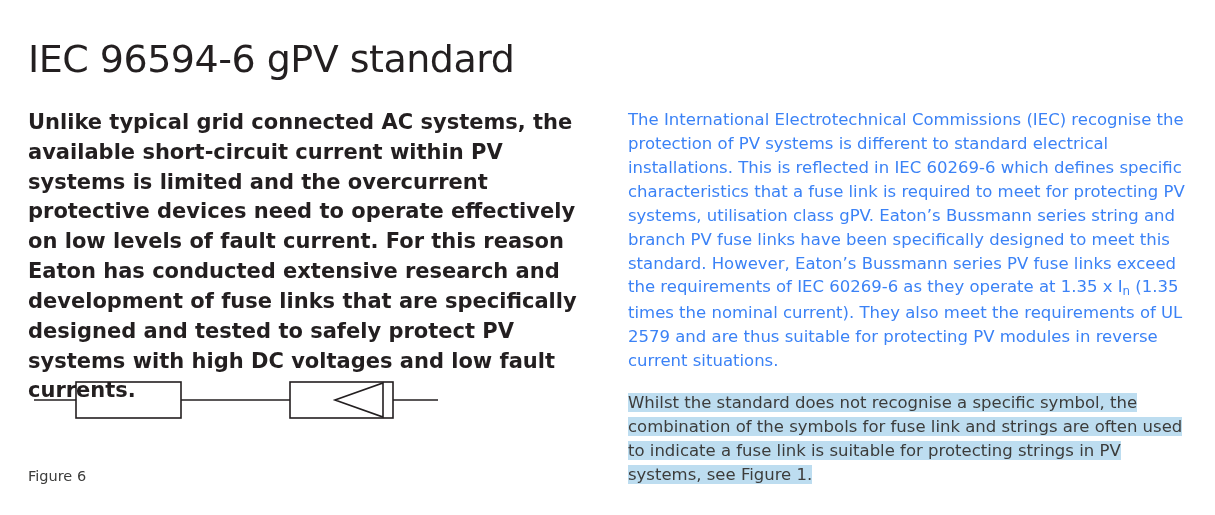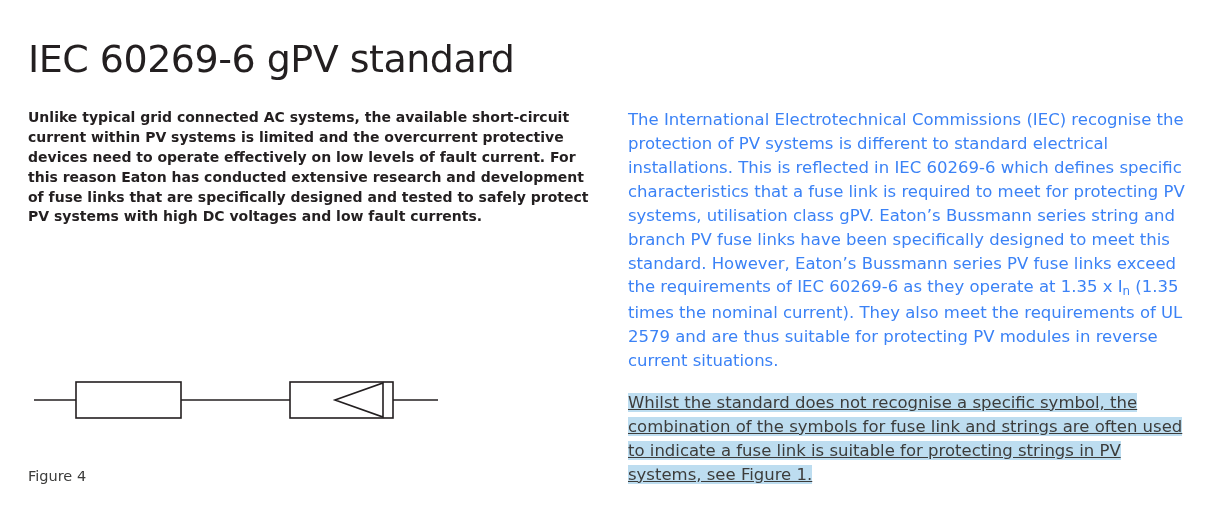--- a/index.html
+++ b/index.html
@@ -30,21 +30,21 @@
     color: #231f20;
     white-space: nowrap;
   }
   .col-left {
     position: absolute;
     left: 28px;
     top: 108px;
     width: 566px;
   }
   .lead-paragraph {
-    font-size: 14px;
+    font-size: 21px;
     font-weight: bold;
     line-height: 1.42;
     color: #231f20;
     margin: 0;
   }
   .col-right {
     position: absolute;
     left: 628px;
     top: 108px;
     width: 570px;
@@ -58,21 +58,20 @@
   }
   .sub {
     font-size: 0.72em;
     vertical-align: -0.28em;
   }
   .highlight-paragraph {
     margin: 18px 0 0 0;
     font-size: 16.5px;
     line-height: 1.45;
     color: #3c3c3b;
-    text-decoration: underline;
   }
   .highlight-paragraph .hl {
     background: #bdddf0;
     box-decoration-break: clone;
     -webkit-box-decoration-break: clone;
   }
   .figure-wrap {
     position: absolute;
     left: 28px;
     top: 355px;
@@ -85,21 +84,21 @@
     top: 468px;
     font-size: 14.5px;
     color: #3c3c3b;
   }
 </style>
 </head>
 <body>
 
 <div class="page">
 
-  <h1 class="page-title">IEC 60269-6 gPV standard</h1>
+  <h1 class="page-title">IEC 96594-6 gPV standard</h1>
 
   <div class="col-left">
     <p class="lead-paragraph">Unlike typical grid connected AC systems, the available short-circuit current within PV systems is limited and the overcurrent protective devices need to operate effectively on low levels of fault current. For this reason Eaton has conducted extensive research and development of fuse links that are specifically designed and tested to safely protect PV systems with high DC voltages and low fault currents.</p>
   </div>
 
   <div class="col-right">
     <p class="body-paragraph"><span>The International Electrotechnical Commissions (IEC) recognise the protection of PV systems is different to standard electrical installations. This is reflected in IEC 60269-6 which defines specific characteristics that a fuse link is required to meet for protecting PV systems, utilisation class gPV. Eaton’s Bussmann series string and branch PV fuse links have been specifically designed to meet this standard. However, Eaton’s Bussmann series PV fuse links exceed the requirements of IEC 60269-6 as they operate at 1.35 x I</span><span class="sub">n</span><span> (1.35 times the nominal current). They also meet the requirements of UL 2579 and are thus suitable for protecting PV modules in reverse current situations.</span></p>
 
     <p class="highlight-paragraph"><span class="hl">Whilst the standard does not recognise a specific symbol, the combination of the symbols for fuse link and strings are often used to indicate a fuse link is suitable for protecting strings in PV systems, see Figure 1.</span></p>
   </div>
@@ -116,15 +115,15 @@
 
         <rect x="262" y="27" width="103" height="36"></rect>
 
         <path d="M 355 28 L 355 62 L 307 45 Z"></path>
 
         <line x1="365" y1="45" x2="410" y2="45"></line>
       </g>
     </svg>
   </div>
 
-  <div class="figure-caption">Figure 4</div>
+  <div class="figure-caption">Figure 6</div>
 
 </div>
 
 </body></html>

